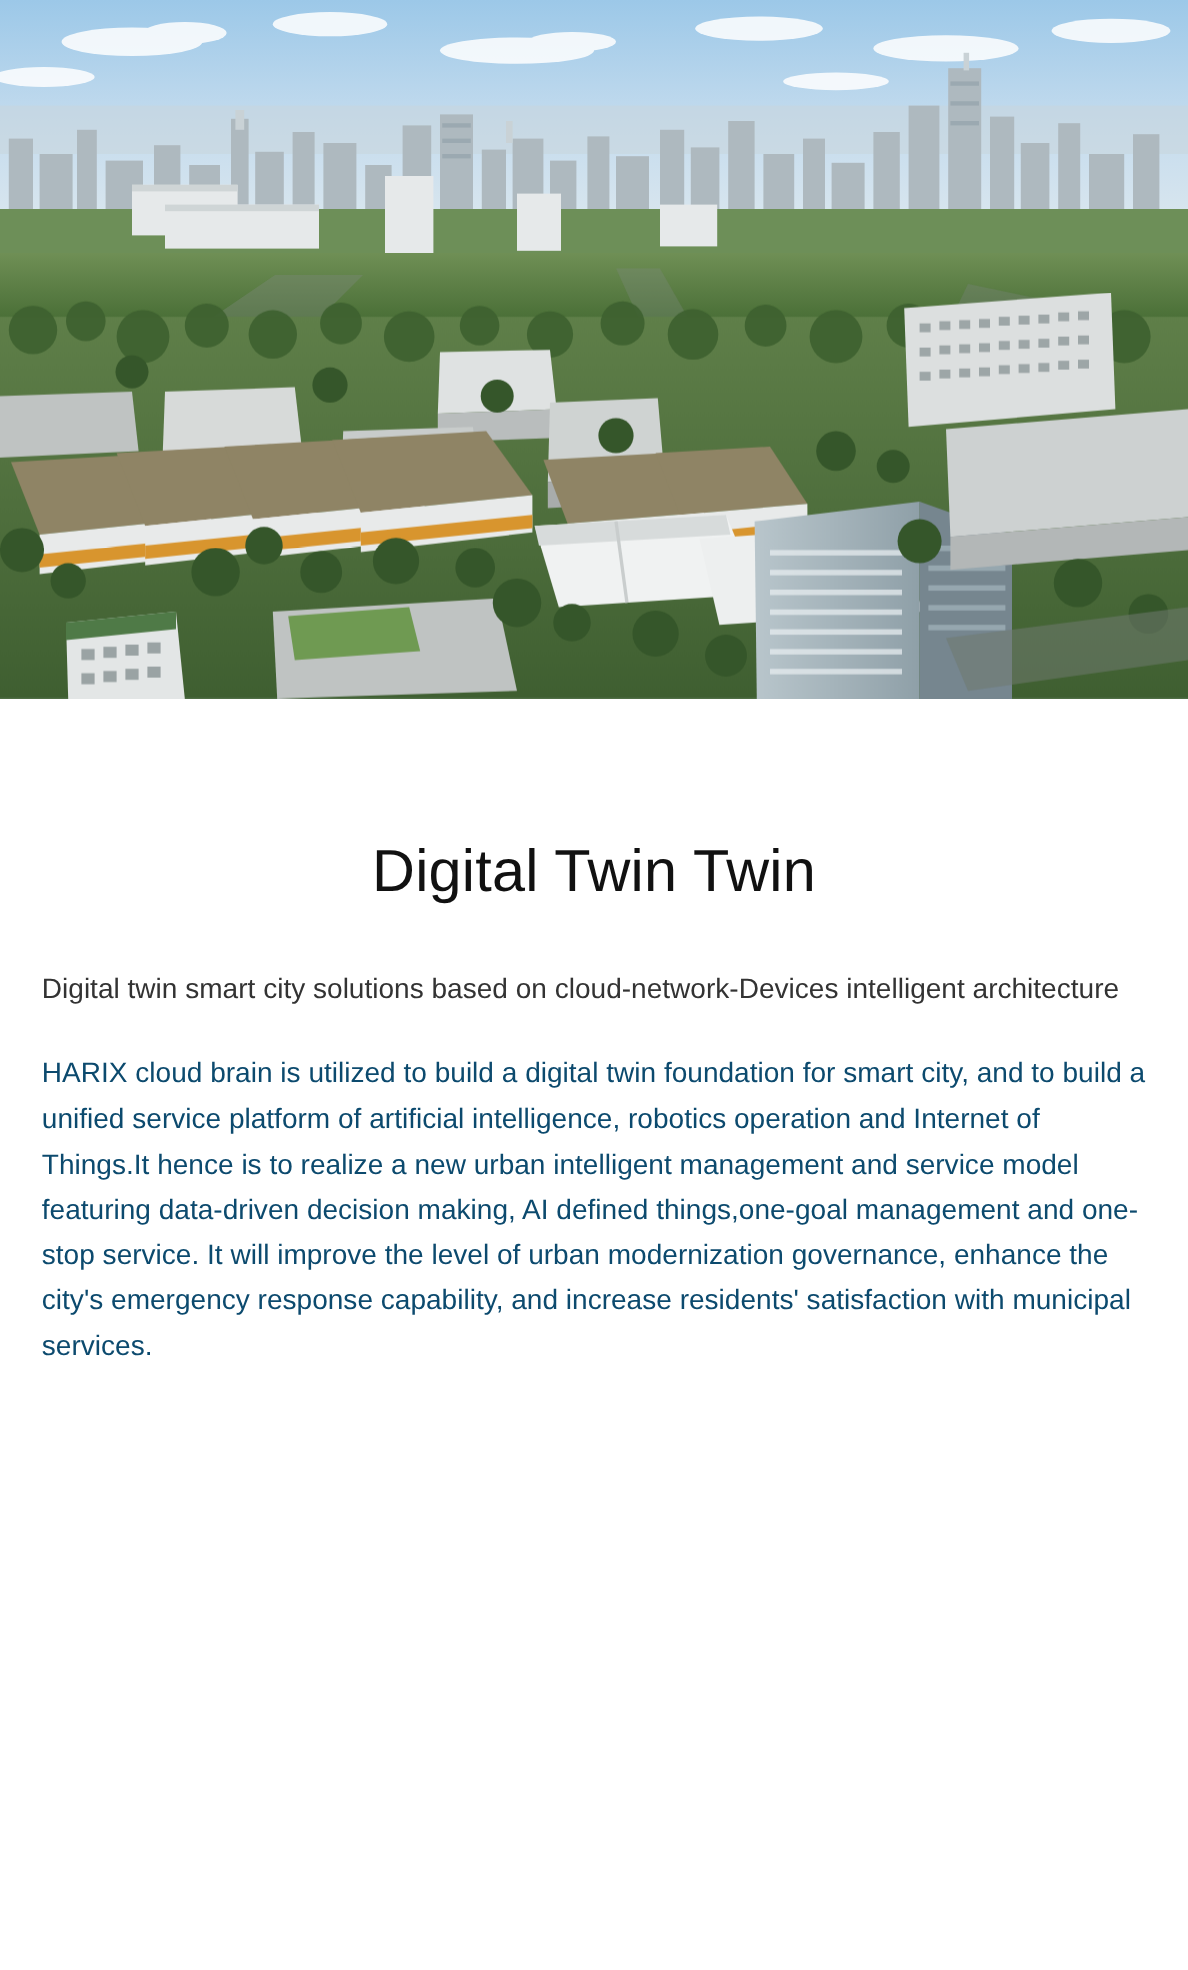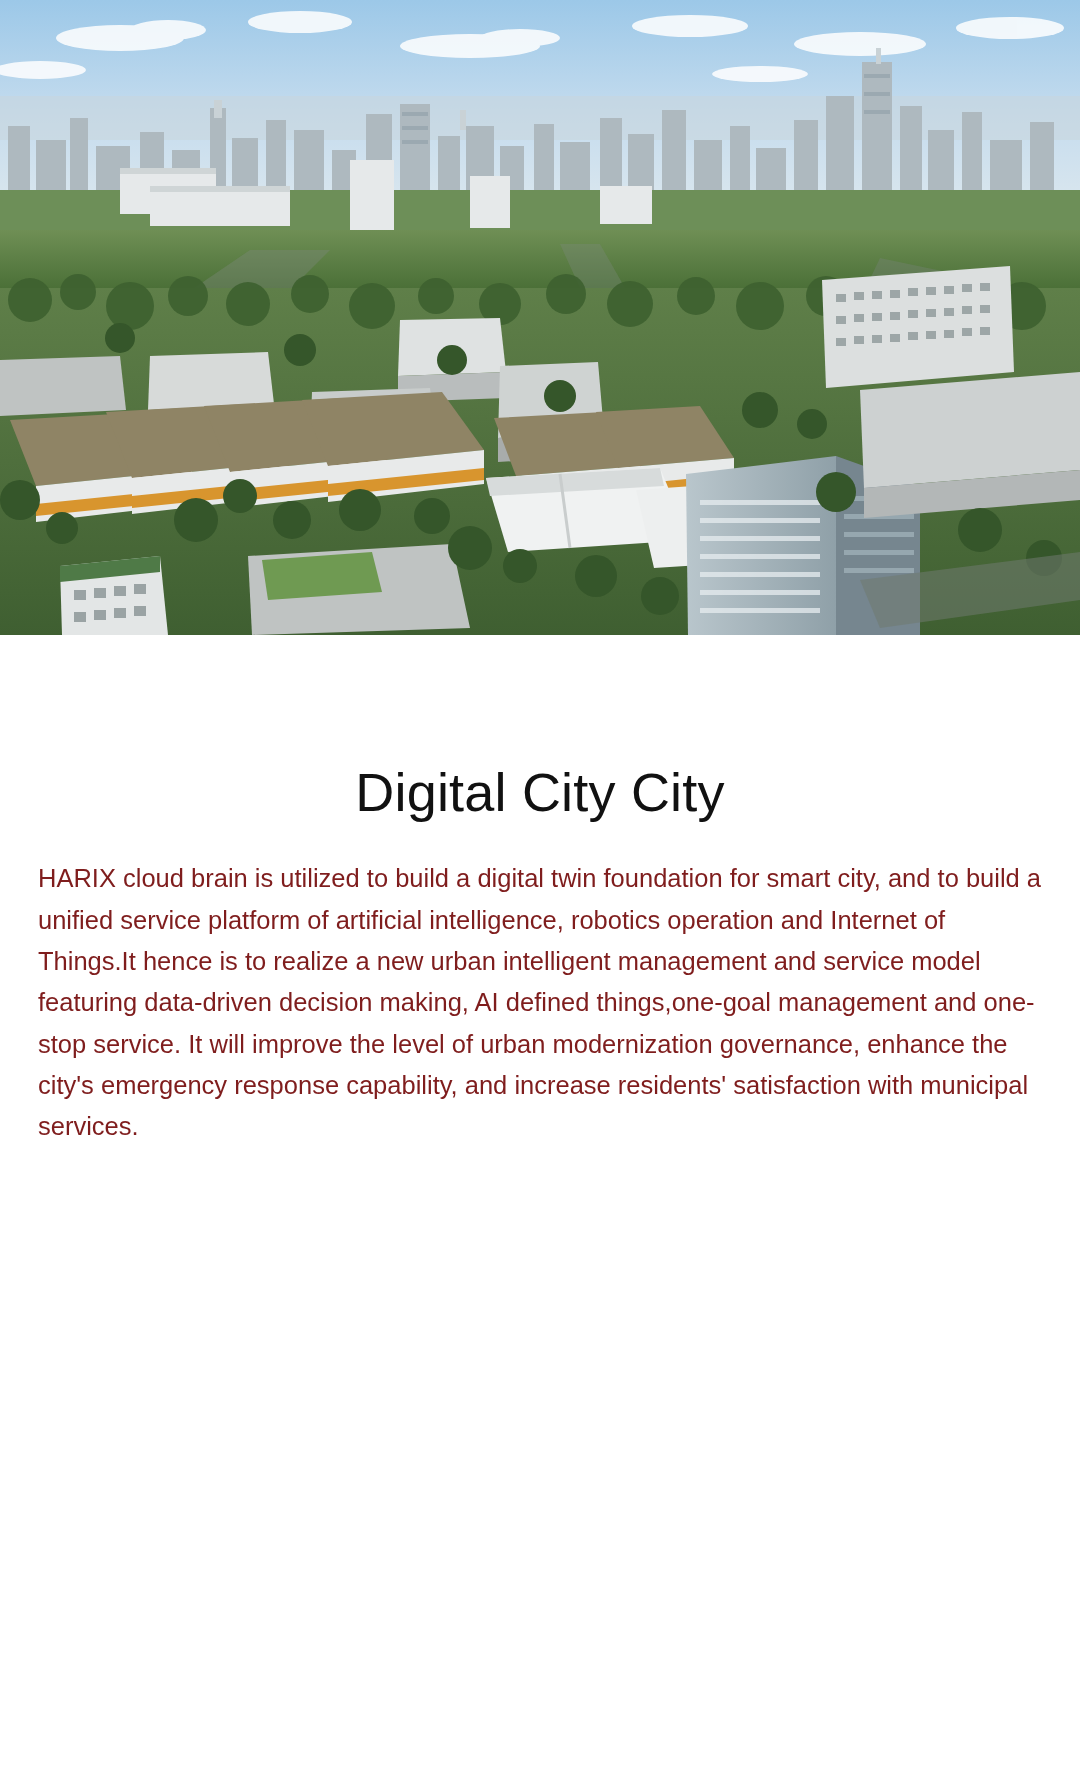--- a/index.html
+++ b/index.html
@@ -49,21 +49,21 @@
     margin: 58px 0 0 0;
     font-size: 25.5px;
     line-height: 1.55;
     color: #333333;
     text-align: left;
   }
   .body-copy {
     margin: 36px 0 0 0;
     font-size: 25.5px;
     line-height: 1.62;
-    color: #7f1d1d;
+    color: #0c4a6e;
     text-align: left;
   }
   .body-copy + .body-copy {
     margin-top: 0;
   }
   .spacer-bottom {
     height: 150px;
   }
 </style>
 </head>
@@ -342,20 +342,21 @@
         <circle cx="452" cy="360" r="15"></circle>
       <circle cx="300" cy="350" r="16"></circle>
         <circle cx="120" cy="338" r="15"></circle>
     </g>
 
     <polygon points="860,580 1080,552 1080,600 880,628" fill="#6f7a70" opacity="0.55"></polygon>
   </svg>
 </div>
 
 <main class="article">
-  <h1 class="page-title">Digital City City</h1>
-
+  <h1 class="page-title">Digital Twin Twin</h1>
+
+  <p class="lead">Digital twin smart city solutions based on cloud-network-Devices intelligent architecture</p>
 
   <p class="body-copy">HARIX cloud brain is utilized to build a digital twin foundation for smart city, and to build a unified service platform of artificial intelligence, robotics operation and Internet of Things.It hence is to realize a new urban intelligent management and service model featuring data-driven decision making, AI defined things,one-goal management and one-stop service. It will improve the level of urban modernization governance, enhance the city's emergency response capability, and increase residents' satisfaction with municipal services.</p>
 
 
   <div class="spacer-bottom"></div>
 </main>
 
 </body></html>

